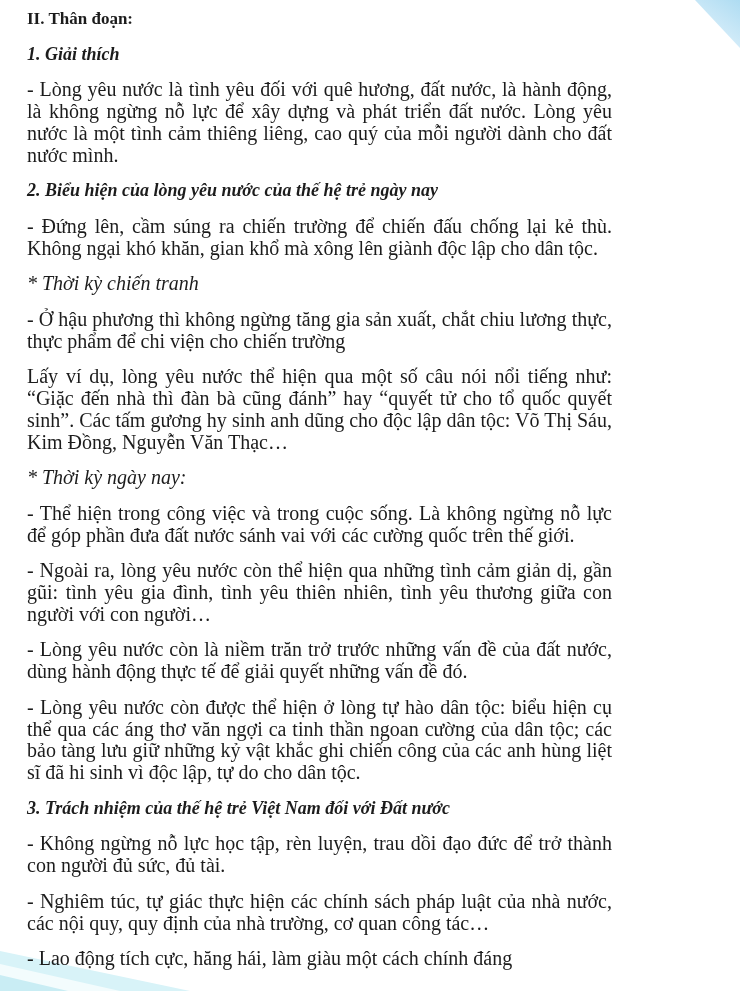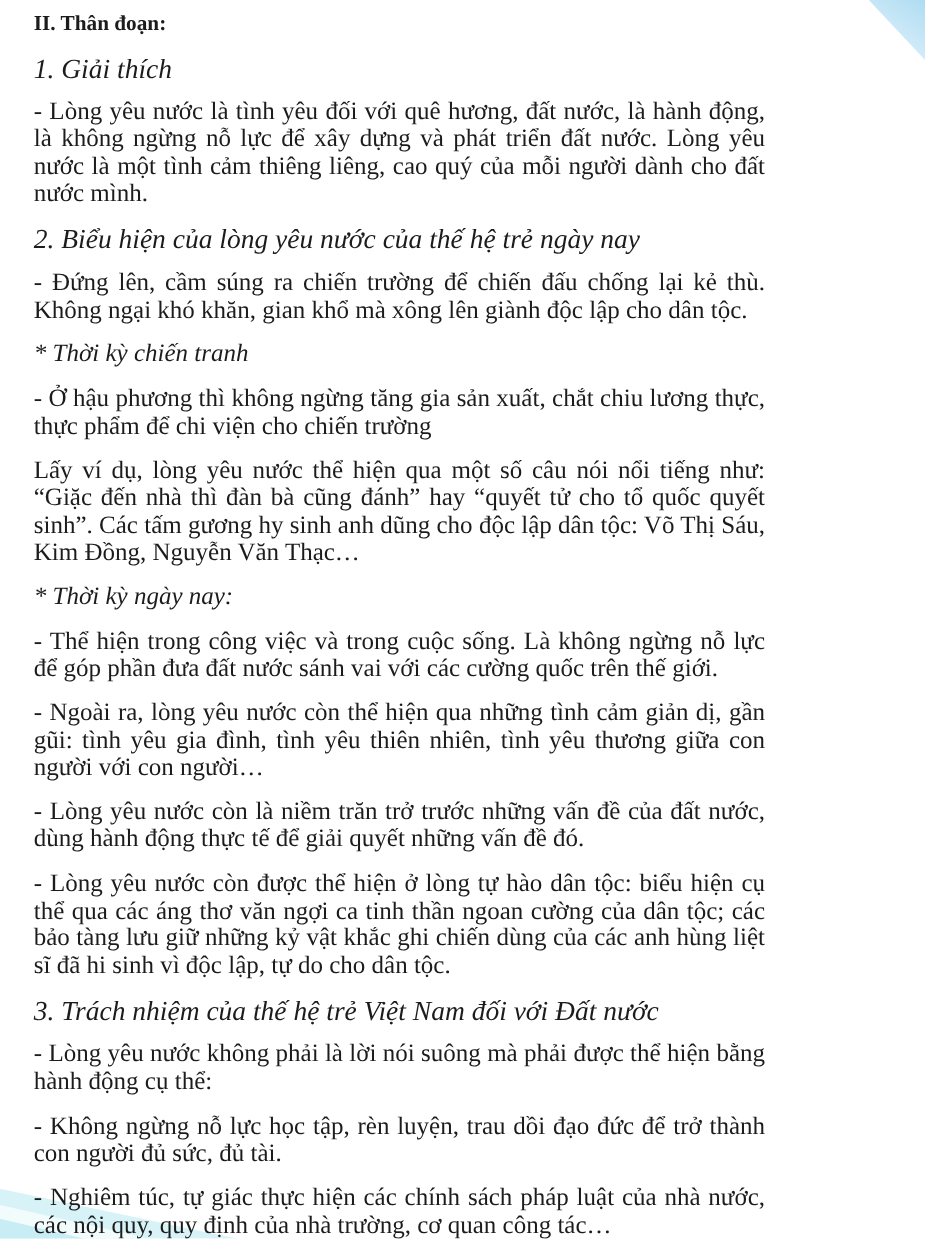--- a/index.html
+++ b/index.html
@@ -14,21 +14,21 @@
   .doc {
     position: relative;
     z-index: 2;
     padding: 2px 28px 0 27px;
     box-sizing: border-box;
     width: 640px;
   }
   .blk { margin: 14px 0; font-size: 20px; line-height: 21.7px; }
   .t-para { text-align: justify; }
   .t-bold { font-weight: bold; font-size: 17px; margin-top: 6px; }
-  .t-bolditalic { font-weight: normal; font-style: italic; font-size: 22px; }
+  .t-bolditalic { font-weight: bold; font-style: italic; font-size: 18px; }
   .t-italic { font-style: italic; }
   
   .corner-tr {
     position: absolute; top: 0; right: 0; z-index: 1;
     width: 45px; height: 48px;
     background: linear-gradient(215deg, #aedcf2 0%, #cfeaf8 55%, #e8f6fc 100%);
     clip-path: polygon(0 0, 100% 0, 100% 100%);
   }
   .corner-bl-a {
     position: absolute; left: 0; bottom: 0; z-index: 1;
@@ -63,20 +63,19 @@
   <div class="blk t-para">- Lòng yêu nước là tình yêu đối với quê hương, đất nước, là hành động, là không ngừng nỗ lực để xây dựng và phát triển đất nước. Lòng yêu nước là một tình cảm thiêng liêng, cao quý của mỗi người dành cho đất nước mình.</div>
   <div class="blk t-bolditalic">2. Biểu hiện của lòng yêu nước của thế hệ trẻ ngày nay</div>
   <div class="blk t-para">- Đứng lên, cầm súng ra chiến trường để chiến đấu chống lại kẻ thù. Không ngại khó khăn, gian khổ mà xông lên giành độc lập cho dân tộc.</div>
   <div class="blk t-italic">* Thời kỳ chiến tranh</div>
   <div class="blk t-para">- Ở hậu phương thì không ngừng tăng gia sản xuất, chắt chiu lương thực, thực phẩm để chi viện cho chiến trường</div>
   <div class="blk t-para">Lấy ví dụ, lòng yêu nước thể hiện qua một số câu nói nổi tiếng như: “Giặc đến nhà thì đàn bà cũng đánh” hay “quyết tử cho tổ quốc quyết sinh”. Các tấm gương hy sinh anh dũng cho độc lập dân tộc: Võ Thị Sáu, Kim Đồng, Nguyễn Văn Thạc…</div>
   <div class="blk t-italic">* Thời kỳ ngày nay:</div>
   <div class="blk t-para">- Thể hiện trong công việc và trong cuộc sống. Là không ngừng nỗ lực để góp phần đưa đất nước sánh vai với các cường quốc trên thế giới.</div>
   <div class="blk t-para">- Ngoài ra, lòng yêu nước còn thể hiện qua những tình cảm giản dị, gần gũi: tình yêu gia đình, tình yêu thiên nhiên, tình yêu thương giữa con người với con người…</div>
   <div class="blk t-para">- Lòng yêu nước còn là niềm trăn trở trước những vấn đề của đất nước, dùng hành động thực tế để giải quyết những vấn đề đó.</div>
-  <div class="blk t-para">- Lòng yêu nước còn được thể hiện ở lòng tự hào dân tộc: biểu hiện cụ thể qua các áng thơ văn ngợi ca tinh thần ngoan cường của dân tộc; các bảo tàng lưu giữ những kỷ vật khắc ghi chiến dùng của các anh hùng liệt sĩ đã hi sinh vì độc lập, tự do cho dân tộc.</div>
+  <div class="blk t-para">- Lòng yêu nước còn được thể hiện ở lòng tự hào dân tộc: biểu hiện cụ thể qua các áng thơ văn ngợi ca tinh thần ngoan cường của dân tộc; các bảo tàng lưu giữ những kỷ vật khắc ghi chiến công của các anh hùng liệt sĩ đã hi sinh vì độc lập, tự do cho dân tộc.</div>
   <div class="blk t-bolditalic">3. Trách nhiệm của thế hệ trẻ Việt Nam đối với Đất nước</div>
-  <div class="blk t-para">- Lòng yêu nước không phải là lời nói suông mà phải được thể hiện bằng hành động cụ thể:</div>
   <div class="blk t-para">- Không ngừng nỗ lực học tập, rèn luyện, trau dồi đạo đức để trở thành con người đủ sức, đủ tài.</div>
   <div class="blk t-para">- Nghiêm túc, tự giác thực hiện các chính sách pháp luật của nhà nước, các nội quy, quy định của nhà trường, cơ quan công tác…</div>
   <div class="blk t-para">- Lao động tích cực, hăng hái, làm giàu một cách chính đáng</div>
 
 </div>
 
 </body></html>

